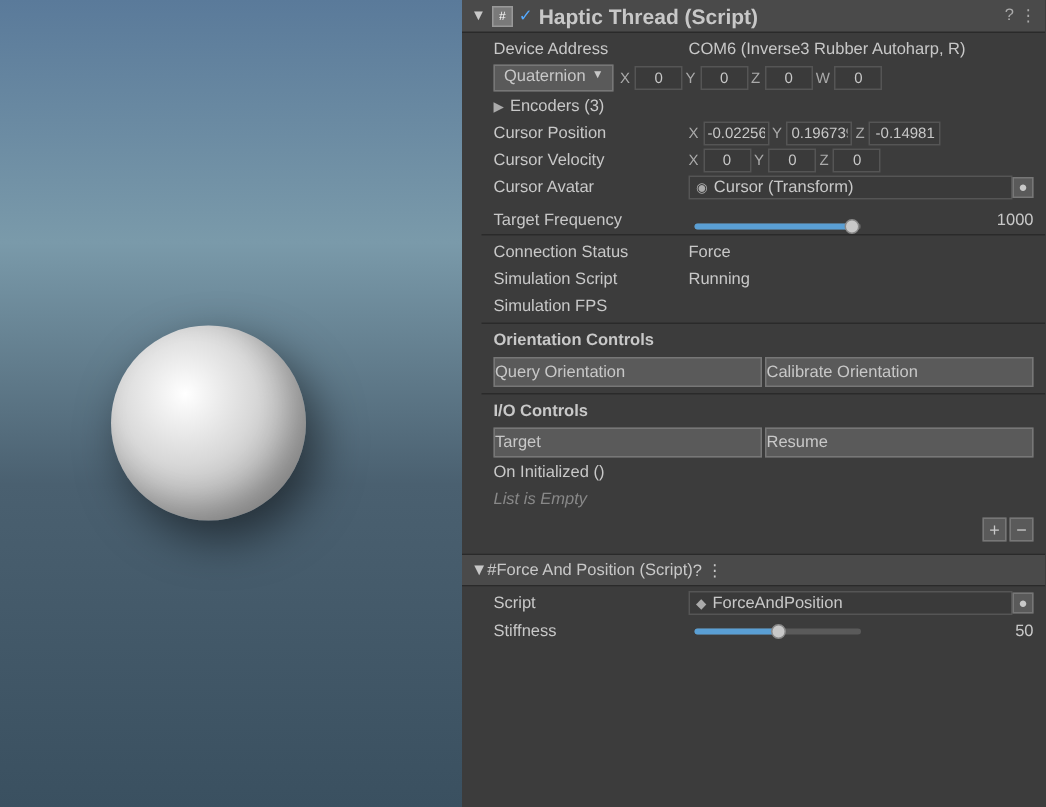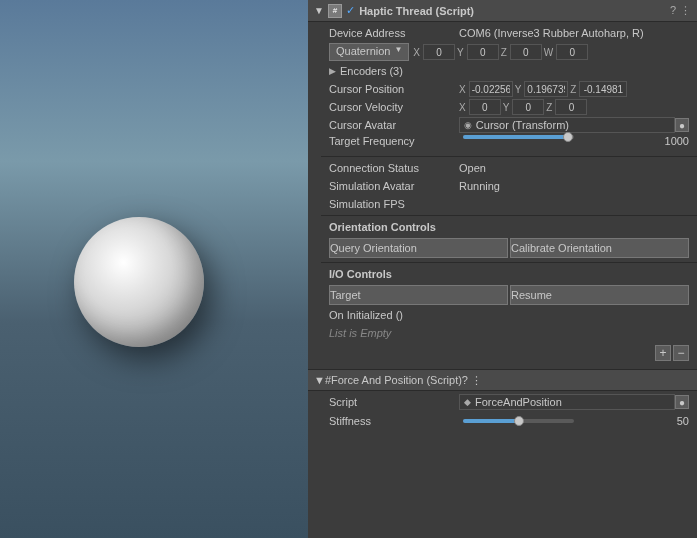--- a/index.html
+++ b/index.html
@@ -78,21 +78,21 @@
 
     .script-header .check {
       color: #5af;
       margin-right: 4px;
       font-size: 11px;
     }
 
     .script-header .title {
       flex: 1;
       color: #c8c8c8;
-      font-size: 11px;
+      font-size: 14px;
       font-weight: bold;
     }
 
     .script-header .header-icons {
       display: flex;
       gap: 4px;
       color: #aaa;
     }
 
     
@@ -217,21 +217,21 @@
       align-items: center;
       justify-content: center;
       cursor: pointer;
       font-size: 10px;
       color: #c8c8c8;
     }
 
     
     .freq-row {
       display: flex;
-      align-items: flex-start;
+      align-items: flex-end;
       height: 20px;
       padding: 1px 8px;
     }
 
     .slider-container {
       flex: 1;
       height: 4px;
       background: #5a5a5a;
       border-radius: 2px;
       position: relative;
@@ -441,25 +441,25 @@
         <div class="slider-fill" style="width:95%"></div>
         <div class="slider-thumb" style="left:calc(95% - 5px)"></div>
       </div>
       <span class="value" style="width:36px; text-align:right;">1000</span>
     </div>
 
     <div class="divider"></div>
 
     <div class="row">
       <span class="label">Connection Status</span>
-      <span class="value">Open</span>
+      <span class="value">Force</span>
     </div>
 
     <div class="row">
-      <span class="label">Simulation Avatar</span>
+      <span class="label">Simulation Script</span>
       <span class="value">Running</span>
     </div>
 
     <div class="row">
       <span class="label">Simulation FPS</span>
     </div>
 
     <div class="divider"></div>
 
     <div class="section-header">Orientation Controls</div>

